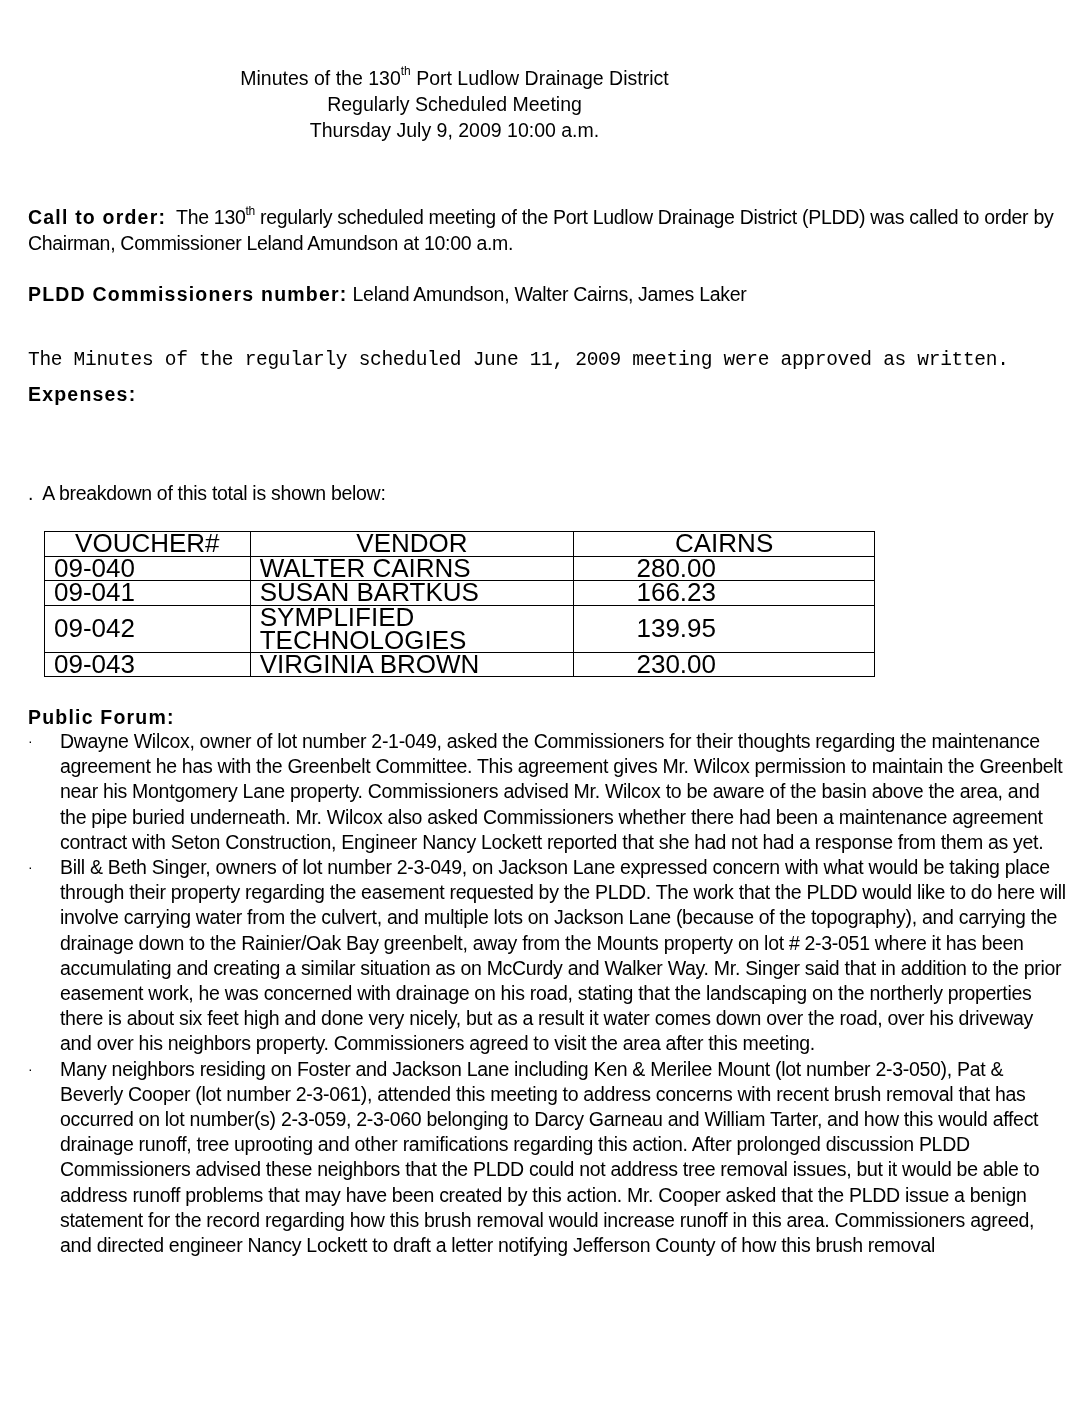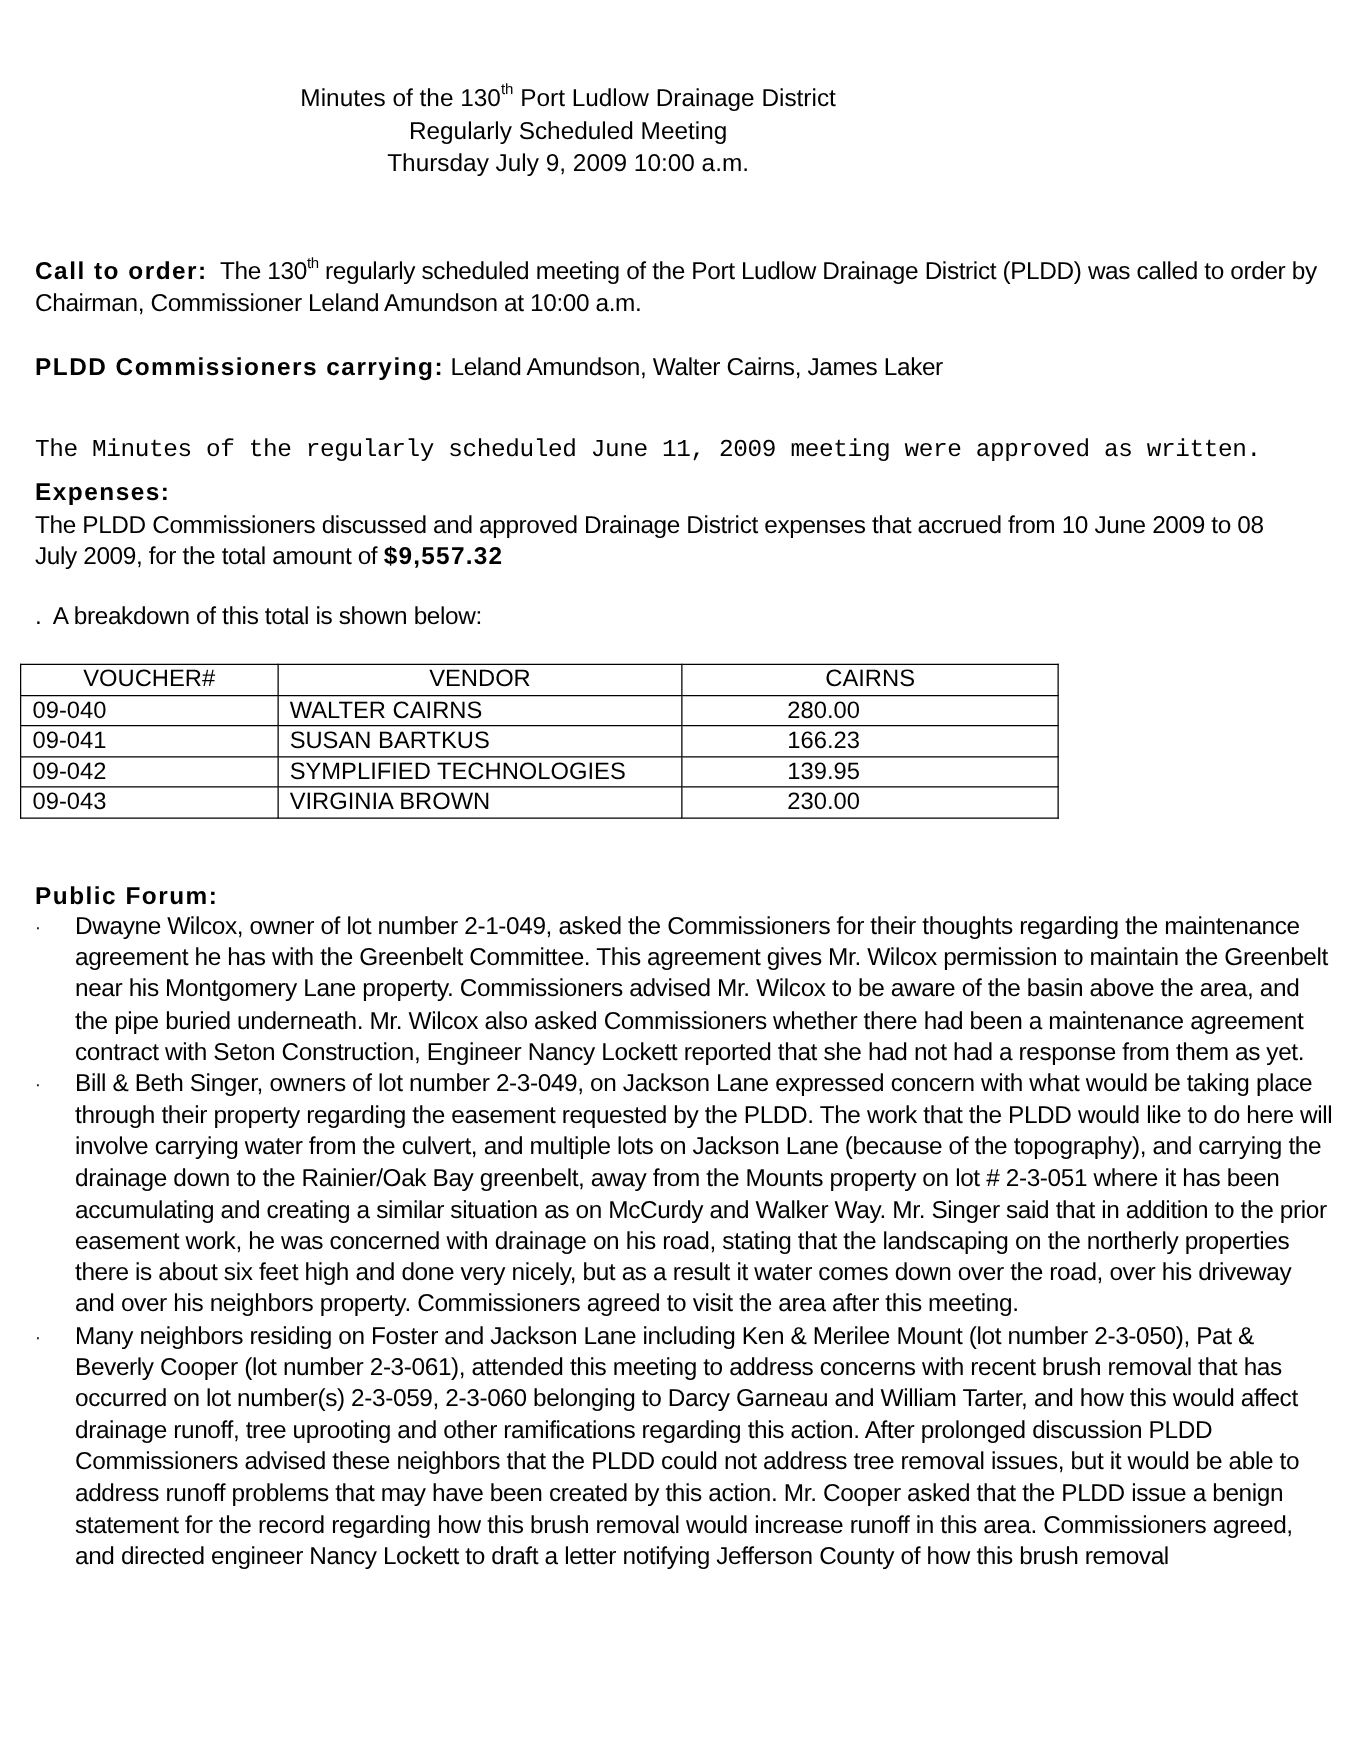--- a/index.html
+++ b/index.html
@@ -11,22 +11,22 @@
     position: absolute; top: 60px; left: 0; width: 909px; text-align: center;
     line-height: 26px; font-size: 19.5px;
   }
   .header sup { font-size: 12px; position: relative; top: -2px; }
   .block { position: absolute; left: 28px; width: 1040px; line-height: 25.5px; letter-spacing: -0.3px; }
   .label { font-weight: bold; letter-spacing: 1.2px; }
   .bold-amount { font-weight: bold; letter-spacing: 1px; }
   sup.ord { font-size: 12px; line-height: 0; position: relative; top: -2px; }
 
   table.expenses {
-    position: absolute; left: 16px; top: 531px; border-collapse: collapse;
-    width: 831px; font-size: 19px;
+    position: absolute; left: 44px; top: 531px; border-collapse: collapse;
+    width: 831px; font-size: 26px;
   }
   table.expenses td, table.expenses th {
     border: 1.5px solid #000; height: 23.5px; padding: 0 0 0 9px; font-weight: normal;
     line-height: 23px;
   }
   table.expenses th { text-align: center; padding: 0; }
   col.c1 { width: 206px; } col.c2 { width: 324px; } col.c3 { width: 301px; }
   td.amt { text-align: right; padding-right: 158px !important; }
 
   .forum-list { position: absolute; left: 28px; top: 729px; width: 1040px; margin: 0; padding: 0; list-style: none; line-height: 25.2px; letter-spacing: -0.3px; }
@@ -40,28 +40,27 @@
   <div><span>Minutes of the 130</span><sup>th</sup><span> Port Ludlow Drainage District</span></div>
   <div>Regularly Scheduled Meeting</div>
   <div>Thursday July 9, 2009 10:00 a.m.</div>
 </div>
 
 <div class="block" style="top:205px;">
   <span class="label">Call to order:</span><span style="white-space:pre">  The 130</span><sup class="ord">th</sup><span> regularly scheduled meeting of the Port Ludlow Drainage District (PLDD) was called to order by Chairman, Commissioner Leland Amundson at 10:00 a.m.</span>
 </div>
 
 <div class="block" style="top:282px;">
-  <span class="label">PLDD Commissioners carrying:</span><span style="white-space:pre"> Leland Amundson, Walter Cairns, James Laker</span>
+  <span class="label">PLDD Commissioners number:</span><span style="white-space:pre"> Leland Amundson, Walter Cairns, James Laker</span>
 </div>
 
 <div class="block" style="top:348px;font-family:Liberation Mono, monospace;">The Minutes of the regularly scheduled June 11, 2009 meeting were approved as written.</div>
 
 <div class="block" style="top:382px;">
   <div class="label">Expenses:</div>
-  <div style="width:1020px;"><span>The PLDD Commissioners discussed and approved Drainage District expenses that accrued from 10 June 2009 to 08 July 2009, for the total amount of </span><span class="bold-amount">$9,557.32</span></div>
 </div>
 
 <div class="block" style="top:481px; white-space:pre;">.  A breakdown of this total is shown below:</div>
 
 <table class="expenses">
   <colgroup>
       <col class="c1">
       <col class="c2">
       <col class="c3">
     </colgroup>

